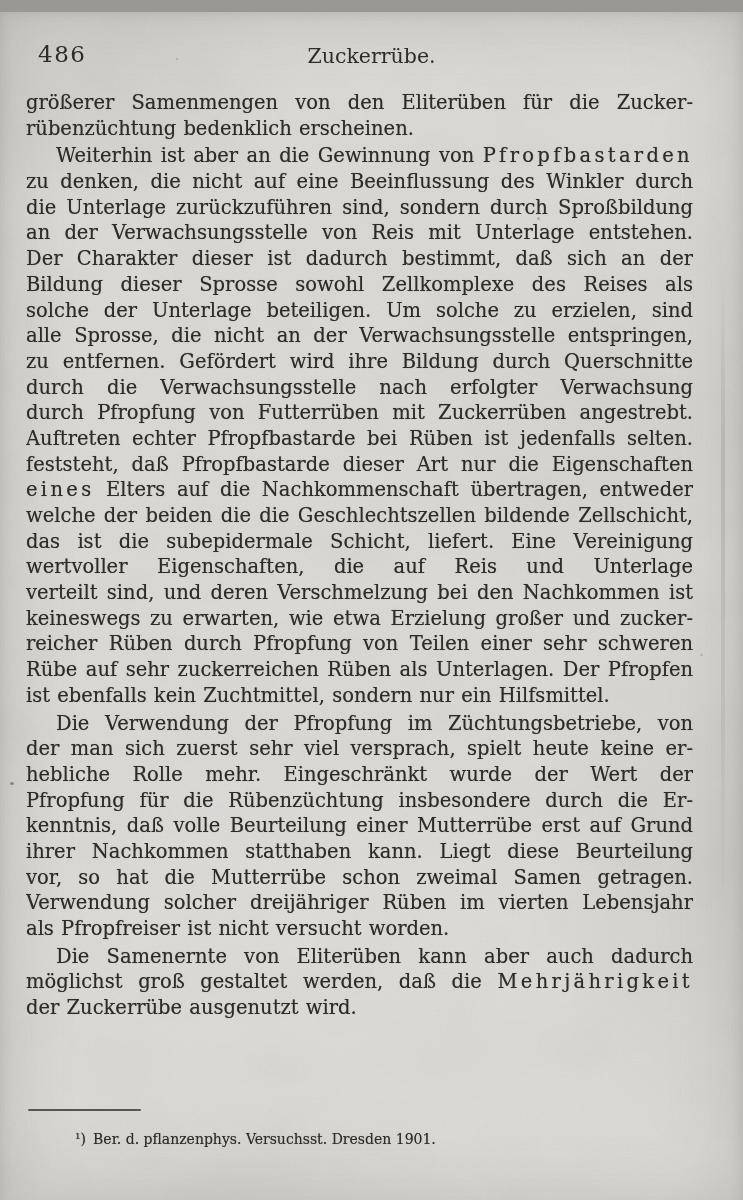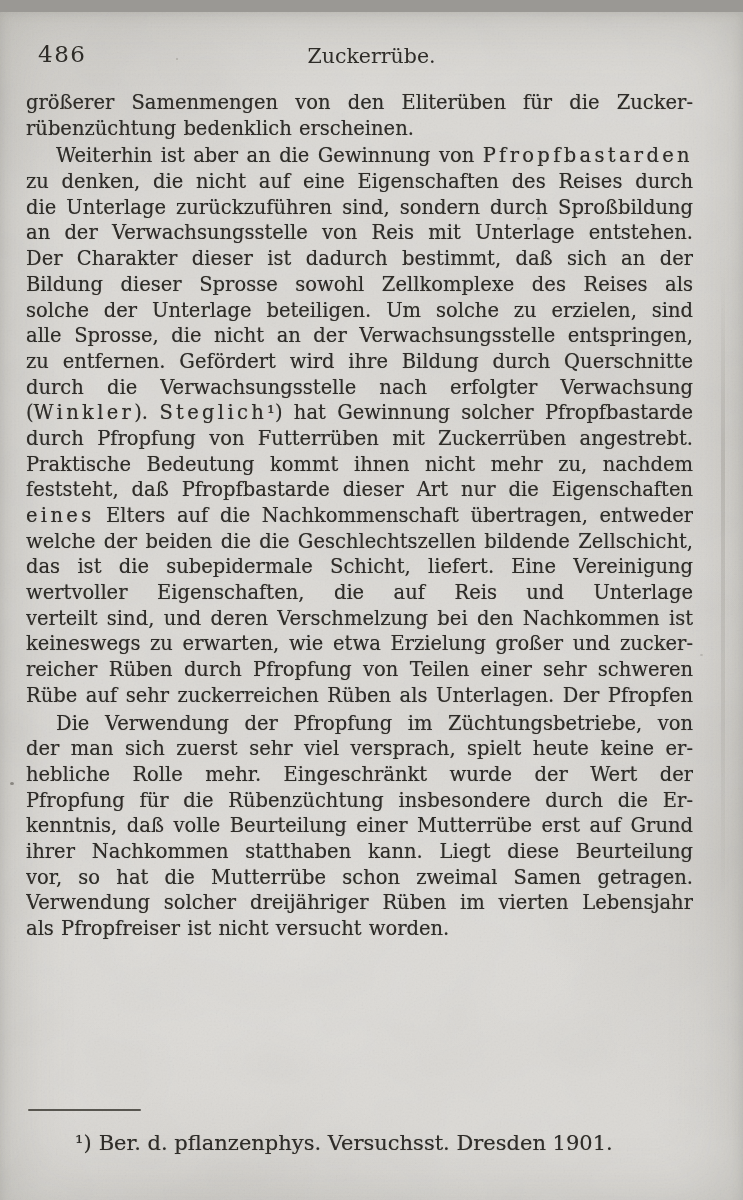--- a/index.html
+++ b/index.html
@@ -48,21 +48,21 @@
   .para.indent .line:first-child { text-indent:30px; }
   .line {
     height:25.7px; overflow:hidden;
     text-align:justify; text-align-last:justify; -moz-text-align-last:justify;
     word-spacing:0.05em;
   }
   .line.end { text-align-last:left; -moz-text-align-last:left; }
   .sp { letter-spacing:0.17em; }
 
   .footnote-rule { position:absolute; top:1097px; left:28px; width:113px; height:2px; background:#57554f; border-radius:1px; }
-  .footnote { position:absolute; top:1119px; left:75px; font-size:21px; text-shadow:0 0 0.7px rgba(46,44,40,0.5); }
+  .footnote { position:absolute; top:1119px; left:75px; font-size:14px; text-shadow:0 0 0.7px rgba(46,44,40,0.5); }
   .footnote .fn-marker { margin-right:7px; }
 </style>
 </head>
 <body>
 
 <div class="page" style="--paper: #dbd9d5; --ink: #2e2c28;">
 
   <div class="mottle"></div>
 
   <svg class="noise-svg" width="743" height="1200" aria-hidden="true">
@@ -97,53 +97,58 @@
     <span class="running-title">Zuckerrübe.</span>
   </div>
 
   <div class="text-block">
       <div class="para">
         <div class="line"><span>größerer Samenmengen von den Eliterüben für die Zucker-</span></div>
         <div class="line end"><span>rübenzüchtung bedenklich erscheinen.</span></div>
       </div>
       <div class="para indent">
         <div class="line"><span>Weiterhin ist aber an die Gewinnung von </span><span class="sp">Pfropfbastarden</span></div>
-        <div class="line"><span>zu denken, die nicht auf eine Eigenschaften des Reises durch</span></div>
+        <div class="line"><span>zu denken, die nicht auf eine Beeinflussung des Winkler durch</span></div>
         <div class="line"><span>die Unterlage zurückzuführen sind, sondern durch Sproßbildung</span></div>
         <div class="line"><span>an der Verwachsungsstelle von Reis mit Unterlage entstehen.</span></div>
         <div class="line"><span>Der Charakter dieser ist dadurch bestimmt, daß sich an der</span></div>
         <div class="line"><span>Bildung dieser Sprosse sowohl Zellkomplexe des Reises als</span></div>
         <div class="line"><span>solche der Unterlage beteiligen.  Um solche zu erzielen, sind</span></div>
         <div class="line"><span>alle Sprosse, die nicht an der Verwachsungsstelle entspringen,</span></div>
         <div class="line"><span>zu entfernen.  Gefördert wird ihre Bildung durch Querschnitte</span></div>
         <div class="line"><span>durch die Verwachsungsstelle nach erfolgter Verwachsung</span></div>
-        <div class="line"><span>(</span><span class="sp">Winkler</span><span>). </span><span class="sp">Steglich</span><span>¹) hat Gewinnung solcher Pfropfbastarde</span></div>
         <div class="line"><span>durch Pfropfung von Futterrüben mit Zuckerrüben angestrebt.</span></div>
-        <div class="line"><span>Praktische Bedeutung kommt ihnen nicht mehr zu, nachdem</span></div>
+        <div class="line"><span>Auftreten echter Pfropfbastarde bei Rüben ist jedenfalls selten.</span></div>
         <div class="line"><span>feststeht, daß Pfropfbastarde dieser Art nur die Eigenschaften</span></div>
         <div class="line"><span class="sp">eines</span><span> Elters auf die Nachkommenschaft übertragen, entweder</span></div>
         <div class="line"><span>welche der beiden die die Geschlechtszellen bildende Zellschicht,</span></div>
         <div class="line"><span>das ist die subepidermale Schicht, liefert.  Eine Vereinigung</span></div>
         <div class="line"><span>wertvoller Eigenschaften, die auf Reis und Unterlage</span></div>
         <div class="line"><span>verteilt sind, und deren Verschmelzung bei den Nachkommen ist</span></div>
         <div class="line"><span>keineswegs zu erwarten, wie etwa Erzielung großer und zucker-</span></div>
         <div class="line"><span>reicher Rüben durch Pfropfung von Teilen einer sehr schweren</span></div>
         <div class="line"><span>Rübe auf sehr zuckerreichen Rüben als Unterlagen.  Der Pfropfen</span></div>
+        <div class="line end"><span>ist ebenfalls kein Zuchtmittel, sondern nur ein Hilfsmittel.</span></div>
       </div>
       <div class="para indent">
         <div class="line"><span>Die Verwendung der Pfropfung im Züchtungsbetriebe, von</span></div>
         <div class="line"><span>der man sich zuerst sehr viel versprach, spielt heute keine er-</span></div>
         <div class="line"><span>hebliche Rolle mehr.  Eingeschränkt wurde der Wert der</span></div>
         <div class="line"><span>Pfropfung für die Rübenzüchtung insbesondere durch die Er-</span></div>
         <div class="line"><span>kenntnis, daß volle Beurteilung einer Mutterrübe erst auf Grund</span></div>
         <div class="line"><span>ihrer Nachkommen statthaben kann.  Liegt diese Beurteilung</span></div>
         <div class="line"><span>vor, so hat die Mutterrübe schon zweimal Samen getragen.</span></div>
         <div class="line"><span>Verwendung solcher dreijähriger Rüben im vierten Lebensjahr</span></div>
         <div class="line end"><span>als Pfropfreiser ist nicht versucht worden.</span></div>
       </div>
+      <div class="para indent">
+        <div class="line"><span>Die Samenernte von Eliterüben kann aber auch dadurch</span></div>
+        <div class="line"><span>möglichst groß gestaltet werden, daß die </span><span class="sp">Mehrjährigkeit</span></div>
+        <div class="line end"><span>der Zuckerrübe ausgenutzt wird.</span></div>
+      </div>
     </div>
 
   <div class="footnote-rule"></div>
 
   <div class="footnote">
     <span class="fn-marker">¹)</span><span>Ber. d. pflanzenphys. Versuchsst. Dresden 1901.</span>
   </div>
 
 </div>
 

